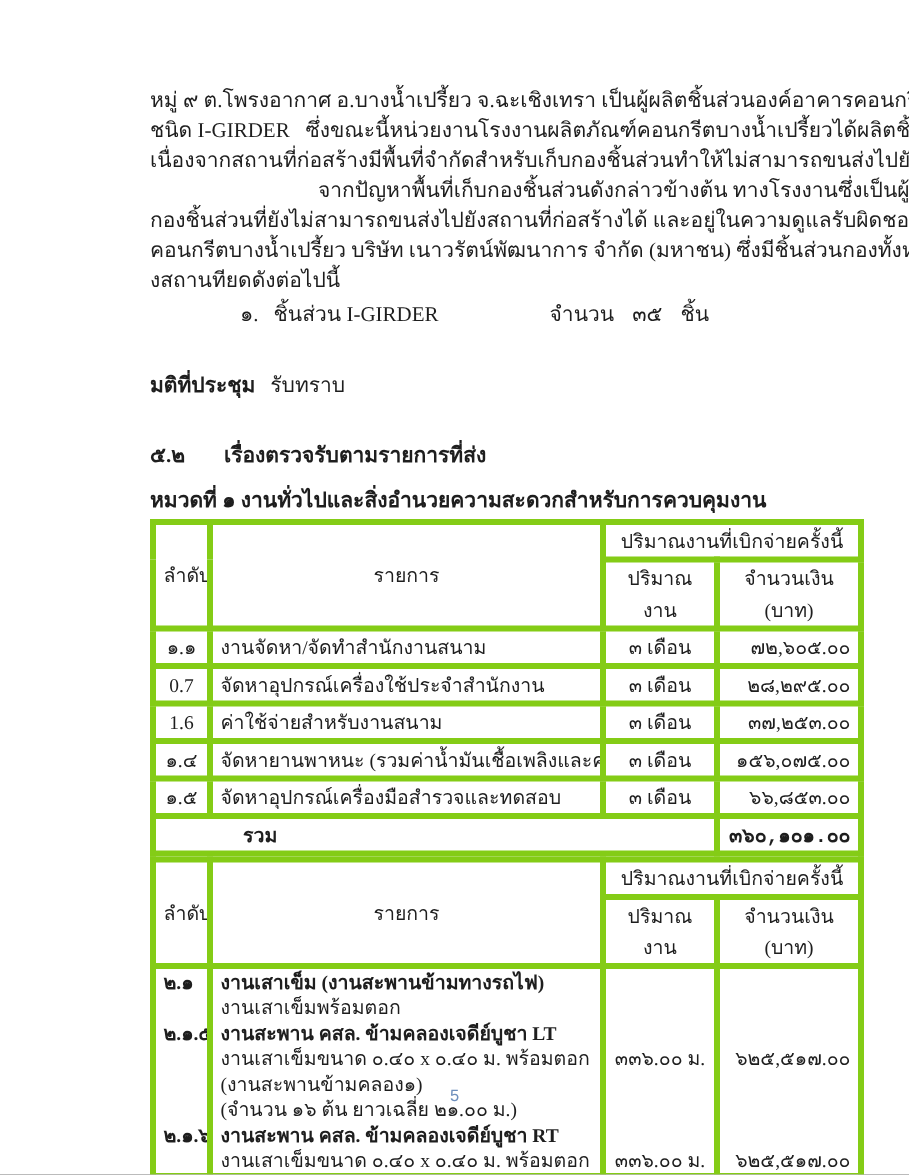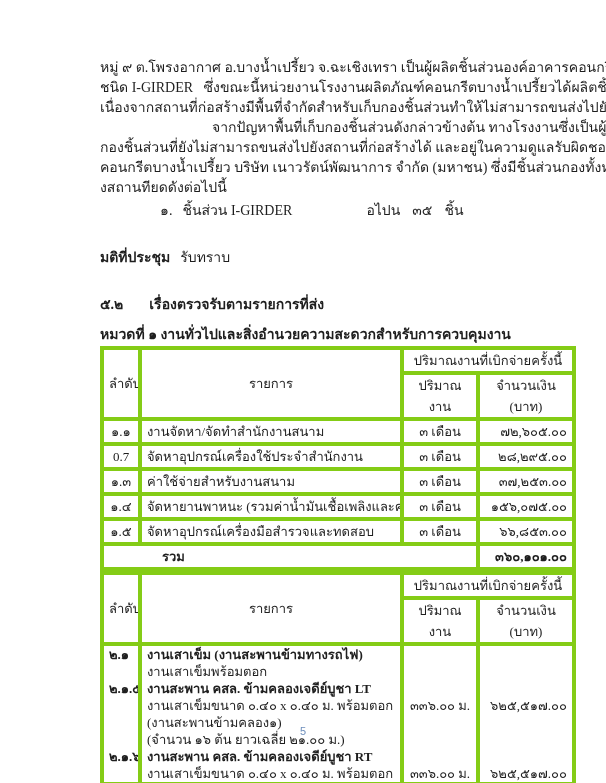--- a/index.html
+++ b/index.html
@@ -73,21 +73,21 @@
   col.c-no{width:38px;}
   col.c-item{width:262px;}
   col.c-qty{width:76px;}
   col.c-amt{width:96px;}
   th.group{height:21px;text-align:center;}
   th.sub{height:22px;text-align:center;}
   td.no{text-align:center;height:19px;}
   td.item{text-align:left;white-space:pre;}
   td.qty{text-align:center;}
   td.amt{text-align:right;}
-  tr.total td{height:20px;}
+  tr.total td{height:20px;font-family:Liberation Mono, monospace;}
   tr.total .lbl{font-weight:bold;padding-left:58px;}
   tr.total .amt{font-weight:bold;}
   
   td.stack{vertical-align:top;padding:3px 5px 30px 5px;}
   .sline{height:17px;line-height:17px;font-size:13px;white-space:pre;overflow:visible;}
   td.stack.no2 .sline{text-align:left;padding-left:0;}
   td.stack.qty2 .sline{text-align:center;}
   td.stack.amt2 .sline{text-align:right;}
   .page-number{
     position:absolute;
@@ -107,21 +107,21 @@
       <div class="line">หมู่ ๙ ต.โพรงอากาศ อ.บางน้ำเปรี้ยว จ.ฉะเชิงเทรา เป็นผู้ผลิตชิ้นส่วนองค์อาคารคอนกรีตอัดแรงหล่อสำเร็จ</div>
       <div class="line">ชนิด I-GIRDER   ซึ่งขณะนี้หน่วยงานโรงงานผลิตภัณฑ์คอนกรีตบางน้ำเปรี้ยวได้ผลิตชิ้นส่วน ๓๕ ชิ้น แต่</div>
       <div class="line">เนื่องจากสถานที่ก่อสร้างมีพื้นที่จำกัดสำหรับเก็บกองชิ้นส่วนทำให้ไม่สามารถขนส่งไปยังสถานที่หน้างานได้</div>
       <div class="line indent">จากปัญหาพื้นที่เก็บกองชิ้นส่วนดังกล่าวข้างต้น ทางโรงงานซึ่งเป็นผู้ผลิตชิ้นส่วนยินดีให้เก็บ</div>
       <div class="line">กองชิ้นส่วนที่ยังไม่สามารถขนส่งไปยังสถานที่ก่อสร้างได้ และอยู่ในความดูแลรับผิดชอบของโรงงานผลิตภัณฑ์</div>
       <div class="line">คอนกรีตบางน้ำเปรี้ยว บริษัท เนาวรัตน์พัฒนาการ จำกัด (มหาชน) ซึ่งมีชิ้นส่วนกองทั้งหมด จำนวน ๓๕ ชิ้น</div>
       <div class="line">งสถานทียดดังต่อไปนี้</div>
     </div>
 
   <div class="item-line">
-    <span class="no">๑.</span><span>ชิ้นส่วน I-GIRDER</span><span class="qtyg">อไปน</span><span class="qty">๓๕</span><span>ชิ้น</span>
+    <span class="no">๑.</span><span>ชิ้นส่วน I-GIRDER</span><span class="qtyg">จำนวน</span><span class="qty">๓๕</span><span>ชิ้น</span>
   </div>
 
 
   <div class="resolution">
     <span class="b">มติที่ประชุม</span><span>รับทราบ</span>
   </div>
 
   <div class="section-line">
     <span class="b no">๕.๒</span><span class="b">เรื่องตรวจรับตามรายการที่ส่ง</span>
   </div>
@@ -153,21 +153,21 @@
           <td class="qty">๓ เดือน</td>
           <td class="amt">๗๒,๖๐๕.๐๐</td>
         </tr>
         <tr>
           <td class="no">0.7</td>
           <td class="item">จัดหาอุปกรณ์เครื่องใช้ประจำสำนักงาน</td>
           <td class="qty">๓ เดือน</td>
           <td class="amt">๒๘,๒๙๕.๐๐</td>
         </tr>
         <tr>
-          <td class="no">๑.๓</td>
+          <td class="no">1.6</td>
           <td class="item">ค่าใช้จ่ายสำหรับงานสนาม</td>
           <td class="qty">๓ เดือน</td>
           <td class="amt">๓๗,๒๕๓.๐๐</td>
         </tr>
         <tr>
           <td class="no">๑.๔</td>
           <td class="item">จัดหายานพาหนะ (รวมค่าน้ำมันเชื้อเพลิงและค่าบำรุงรักษา)</td>
           <td class="qty">๓ เดือน</td>
           <td class="amt">๑๕๖,๐๗๕.๐๐</td>
         </tr>

